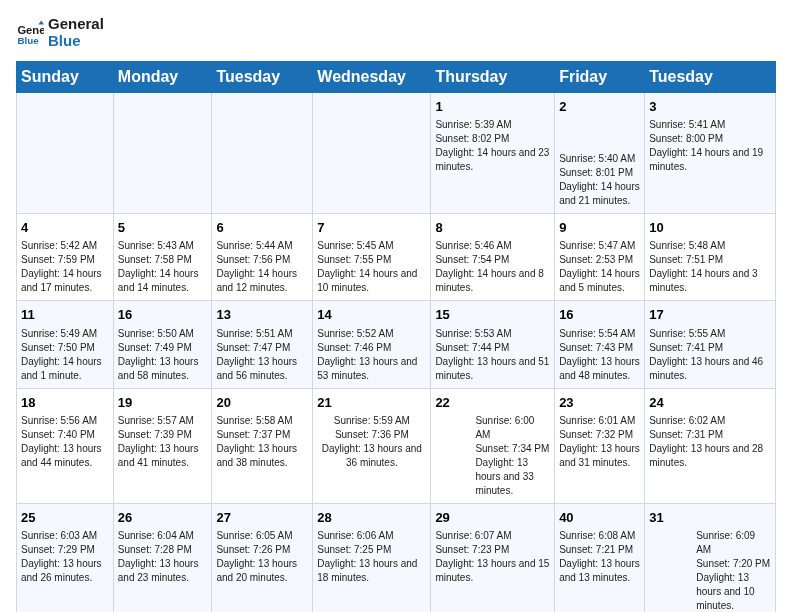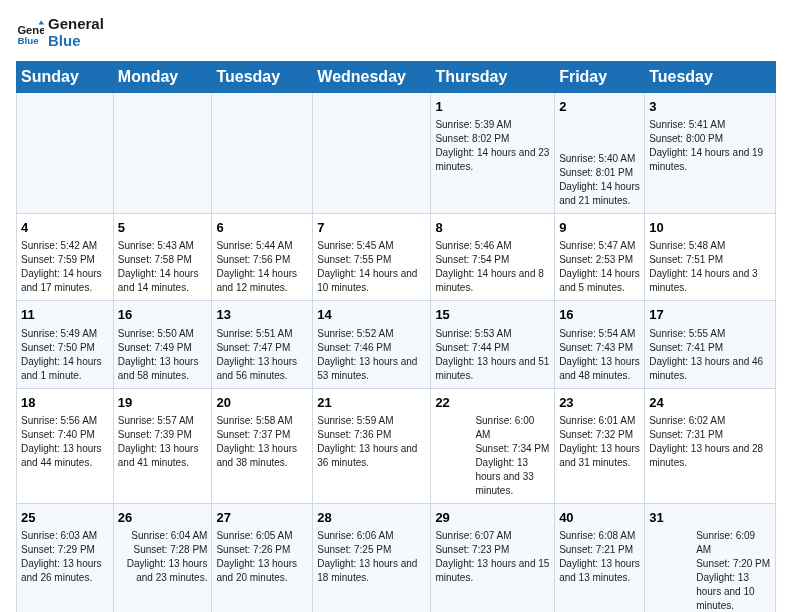--- a/index.html
+++ b/index.html
@@ -241,21 +241,21 @@
 Daylight: 13 hours and 41 minutes.</div>
         </td>
         <td>
           <span class="day-num">20</span>
           <div class="cell-info" style="white-space: pre-line;">Sunrise: 5:58 AM
 Sunset: 7:37 PM
 Daylight: 13 hours and 38 minutes.</div>
         </td>
         <td>
           <span class="day-num">21</span>
-          <div class="cell-info" style="white-space: pre-line;">Sunrise: 5:59 AM
+          <div class="cell-info" style="white-space: pre-line; text-align: center;">Sunrise: 5:59 AM
 Sunset: 7:36 PM
 Daylight: 13 hours and 36 minutes.</div>
         </td>
         <td>
           <span class="day-num">22</span>
           <div class="cell-info" style="white-space: pre-line; margin-left: 40px;">Sunrise: 6:00 AM
 Sunset: 7:34 PM
 Daylight: 13 hours and 33 minutes.</div>
         </td>
         <td>
@@ -273,21 +273,21 @@
       </tr>
       <tr>
         <td>
           <span class="day-num">25</span>
           <div class="cell-info" style="white-space: pre-line;">Sunrise: 6:03 AM
 Sunset: 7:29 PM
 Daylight: 13 hours and 26 minutes.</div>
         </td>
         <td>
           <span class="day-num">26</span>
-          <div class="cell-info" style="white-space: pre-line; text-align: right;">Sunrise: 6:04 AM
+          <div class="cell-info" style="white-space: pre-line;">Sunrise: 6:04 AM
 Sunset: 7:28 PM
 Daylight: 13 hours and 23 minutes.</div>
         </td>
         <td>
           <span class="day-num">27</span>
           <div class="cell-info" style="white-space: pre-line;">Sunrise: 6:05 AM
 Sunset: 7:26 PM
 Daylight: 13 hours and 20 minutes.</div>
         </td>
         <td>

